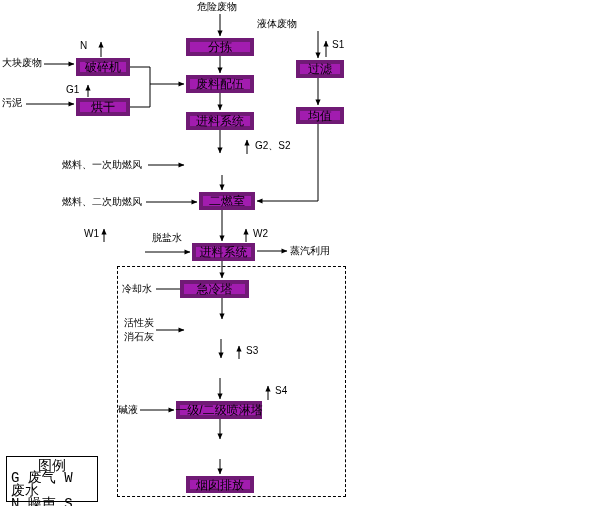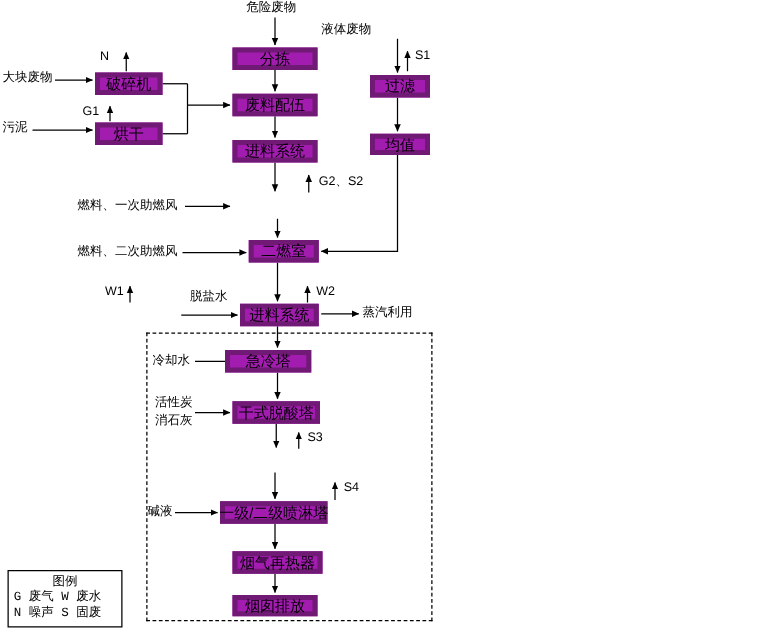--- a/index.html
+++ b/index.html
@@ -10,21 +10,21 @@
   .box{
     position:absolute;border:4px solid #701a75;background:#a21caf;box-sizing:border-box;
     display:flex;align-items:center;justify-content:center;
     font-size:12px;white-space:nowrap;line-height:1;
   }
   .lbl{position:absolute;font-size:10px;white-space:nowrap;line-height:1;}
   .em{position:absolute;font-size:10px;white-space:nowrap;line-height:1;}
   .dashed{position:absolute;border:1px dashed #000;box-sizing:border-box;background:transparent;}
   .legend{
     position:absolute;left:6px;top:456px;width:92px;height:46px;border:1px solid #000;
-    box-sizing:border-box;font-size:10px;padding:2px 4px;line-height:13px;
+    box-sizing:border-box;font-size:14px;padding:2px 4px;line-height:13px;
   }
   .legend .t{display:block;text-align:center;}
   .legend .l{display:block;font-family:Liberation Mono, monospace;}
   svg{position:absolute;left:0;top:0;}
 </style>
 </head>
 <body>
 
 <div id="canvas">
 
@@ -79,23 +79,21 @@
   </svg>
 
   <div class="dashed" style="left:117px;top:266px;width:229px;height:231px"></div>
 
   <div class="box" style="left:186px;top:38px;width:68px;height:18px">分拣</div>
   <div class="box" style="left:186px;top:75px;width:68px;height:18px">废料配伍</div>
   <div class="box" style="left:186px;top:112px;width:68px;height:18px">进料系统</div>
   <div class="box" style="left:199px;top:192px;width:56px;height:18px">二燃室</div>
   <div class="box" style="left:192px;top:243px;width:63px;height:18px">进料系统</div>
   <div class="box" style="left:180px;top:280px;width:69px;height:18px">急冷塔</div>
-  <div class="box" style="left:186px;top:321px;width:70px;height:18px">干式脱酸塔</div>
   <div class="box" style="left:176px;top:401px;width:86px;height:18px">一级/二级喷淋塔</div>
-  <div class="box" style="left:186px;top:441px;width:72px;height:18px">烟气再热器</div>
   <div class="box" style="left:186px;top:476px;width:68px;height:17px">烟囱排放</div>
 
   <div class="box" style="left:76px;top:58px;width:54px;height:18px">破碎机</div>
   <div class="box" style="left:76px;top:98px;width:54px;height:18px">烘干</div>
 
   <div class="box" style="left:296px;top:60px;width:48px;height:18px">过滤</div>
   <div class="box" style="left:296px;top:107px;width:48px;height:17px">均值</div>
 
   <span class="lbl" style="left:197px;top:2px">危险废物</span>
   <span class="lbl" style="left:2px;top:58px">大块废物</span>

